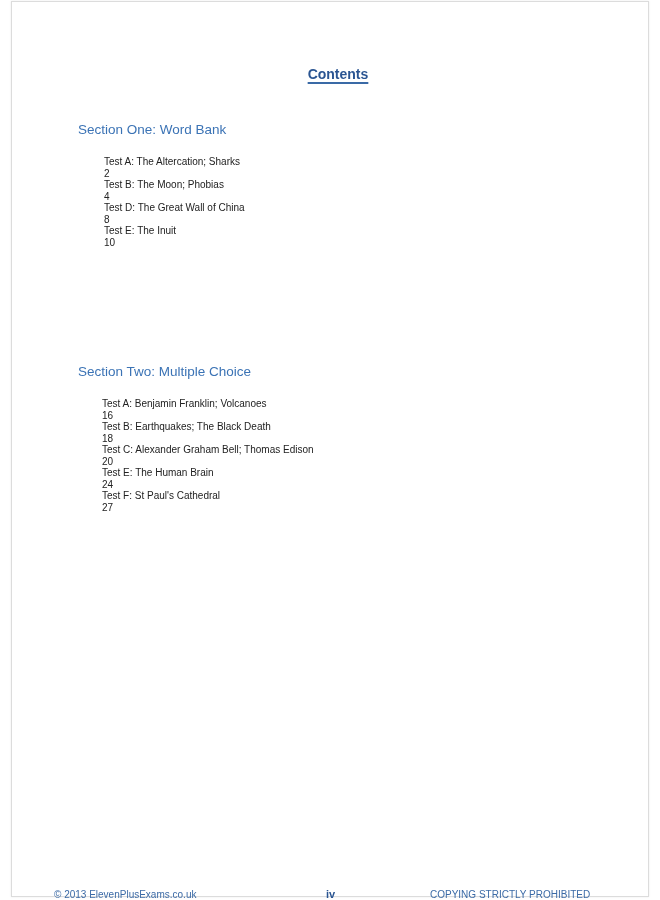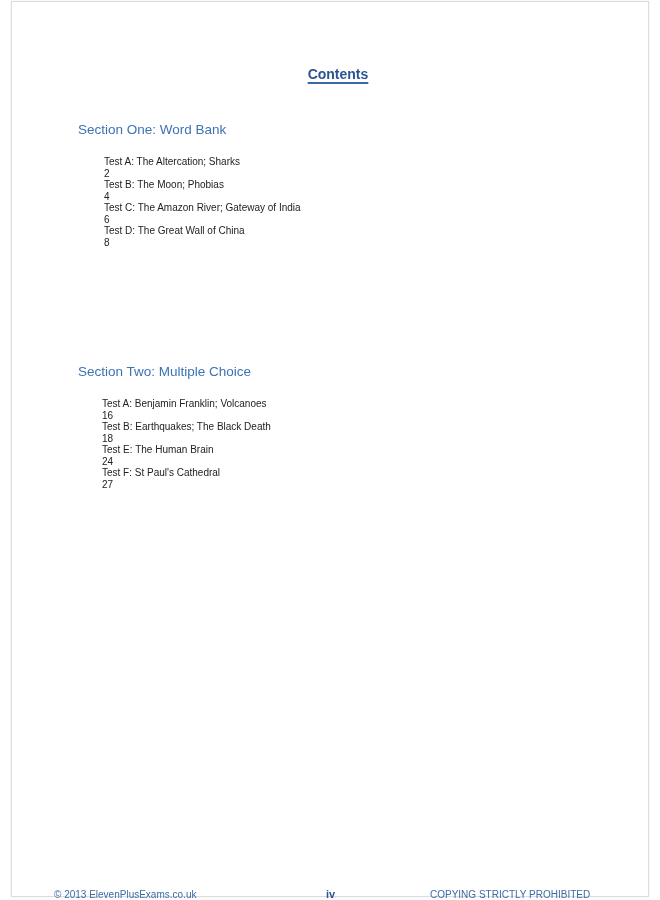--- a/index.html
+++ b/index.html
@@ -99,43 +99,48 @@
     <span class="toc-label">Test A: The Altercation; Sharks</span>
     <span class="toc-dots"></span>
     <span class="toc-page">2</span>
   </div>
   <div class="toc-row">
     <span class="toc-label">Test B: The Moon; Phobias</span>
     <span class="toc-dots"></span>
     <span class="toc-page">4</span>
   </div>
   <div class="toc-row">
-    <span class="toc-label">Test C: The Amazon River; Gateway of India</span>
-    <span class="toc-dots"></span>
-    <span class="toc-page">6</span>
-  </div>
-  <div class="toc-row">
     <span class="toc-label">Test D: The Great Wall of China</span>
     <span class="toc-dots"></span>
     <span class="toc-page">8</span>
+  </div>
+  <div class="toc-row">
+    <span class="toc-label">Test E: The Inuit</span>
+    <span class="toc-dots"></span>
+    <span class="toc-page">10</span>
   </div>
 </div>
 
 <div class="section-heading" style="top:364px;">Section Two: Multiple Choice</div>
 
 <div class="toc" style="top:398px; left:101px; width:443px;">
   <div class="toc-row">
     <span class="toc-label">Test A: Benjamin Franklin; Volcanoes</span>
     <span class="toc-dots"></span>
     <span class="toc-page">16</span>
   </div>
   <div class="toc-row">
     <span class="toc-label">Test B: Earthquakes; The Black Death</span>
     <span class="toc-dots"></span>
     <span class="toc-page">18</span>
+  </div>
+  <div class="toc-row">
+    <span class="toc-label">Test C: Alexander Graham Bell; Thomas Edison</span>
+    <span class="toc-dots"></span>
+    <span class="toc-page">20</span>
   </div>
   <div class="toc-row">
     <span class="toc-label">Test E: The Human Brain</span>
     <span class="toc-dots"></span>
     <span class="toc-page">24</span>
   </div>
   <div class="toc-row">
     <span class="toc-label">Test F: St Paul's Cathedral</span>
     <span class="toc-dots"></span>
     <span class="toc-page">27</span>

